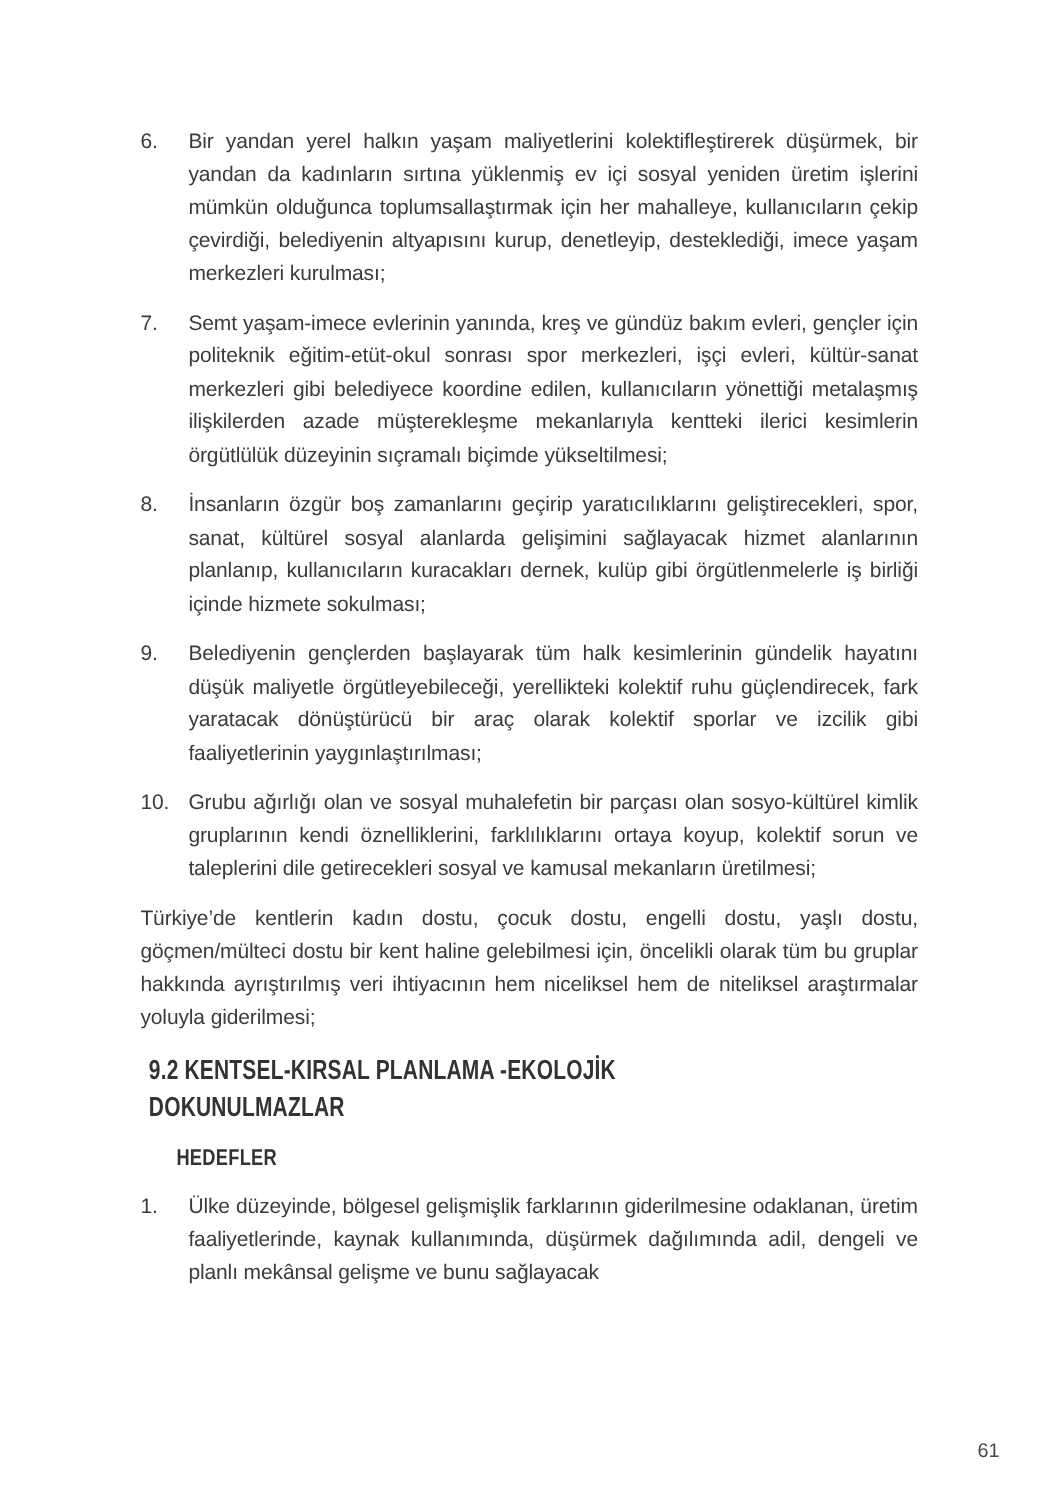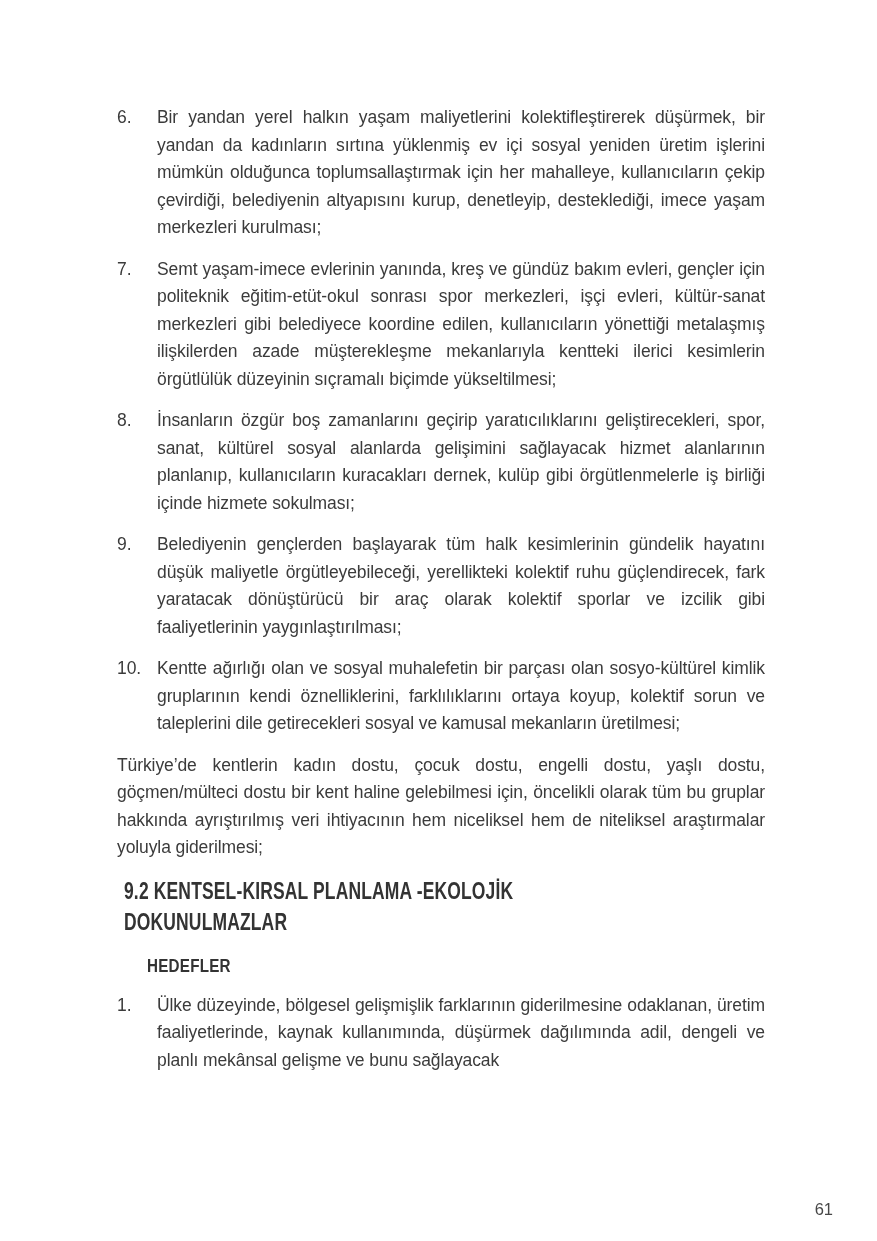--- a/index.html
+++ b/index.html
@@ -114,21 +114,21 @@
       <span class="item-text">İnsanların özgür boş zamanlarını geçirip yaratıcılıklarını geliştirecekleri, spor, sanat, kültürel sosyal alanlarda gelişimini sağlayacak hizmet alanlarının planlanıp, kullanıcıların kuracakları dernek, kulüp gibi örgütlenmelerle iş birliği içinde hizmete sokulması;</span>
     </div>
 
     <div class="item">
       <span class="item-num">9.</span>
       <span class="item-text">Belediyenin gençlerden başlayarak tüm halk kesimlerinin gündelik hayatını düşük maliyetle örgütleyebileceği, yerellikteki kolektif ruhu güçlendirecek, fark yaratacak dönüştürücü bir araç olarak kolektif sporlar ve izcilik gibi faaliyetlerinin yaygınlaştırılması;</span>
     </div>
 
     <div class="item">
       <span class="item-num">10.</span>
-      <span class="item-text">Kentte ağırlığı olan ve sosyal muhalefetin bir parçası olan sosyo-kültürel kimlik gruplarının kendi öznelliklerini, farklılıklarını ortaya koyup, kolektif sorun ve taleplerini dile getirecekleri sosyal ve kamusal mekanların üretilmesi;</span>
+      <span class="item-text">Grubu ağırlığı olan ve sosyal muhalefetin bir parçası olan sosyo-kültürel kimlik gruplarının kendi öznelliklerini, farklılıklarını ortaya koyup, kolektif sorun ve taleplerini dile getirecekleri sosyal ve kamusal mekanların üretilmesi;</span>
     </div>
 
     <div class="item">
       <span class="item-text">Türkiye’de kentlerin kadın dostu, çocuk dostu, engelli dostu, yaşlı dostu, göçmen/mülteci dostu bir kent haline gelebilmesi için, öncelikli olarak tüm bu gruplar hakkında ayrıştırılmış veri ihtiyacının hem niceliksel hem de niteliksel araştırmalar yoluyla giderilmesi;</span>
     </div>
 
     <h2 class="section-heading">9.2 KENTSEL-KIRSAL PLANLAMA -EKOLOJİK DOKUNULMAZLAR</h2>
 
     <h3 class="section-subheading">HEDEFLER</h3>
 

